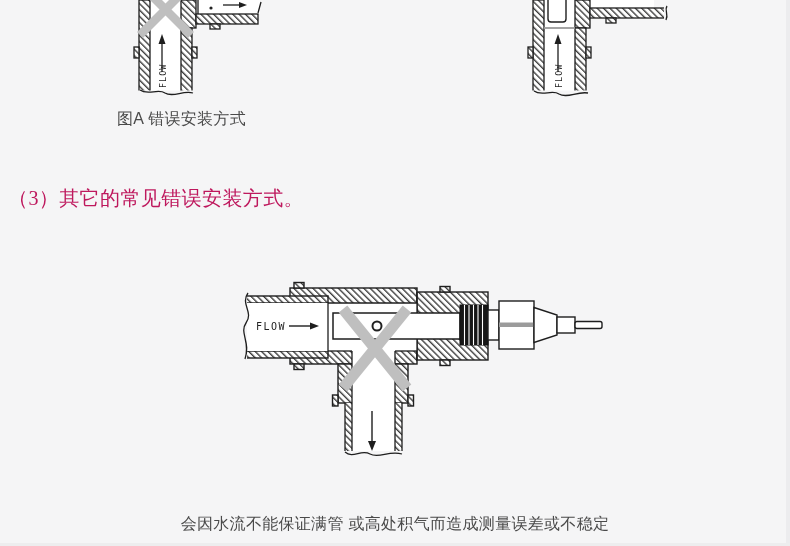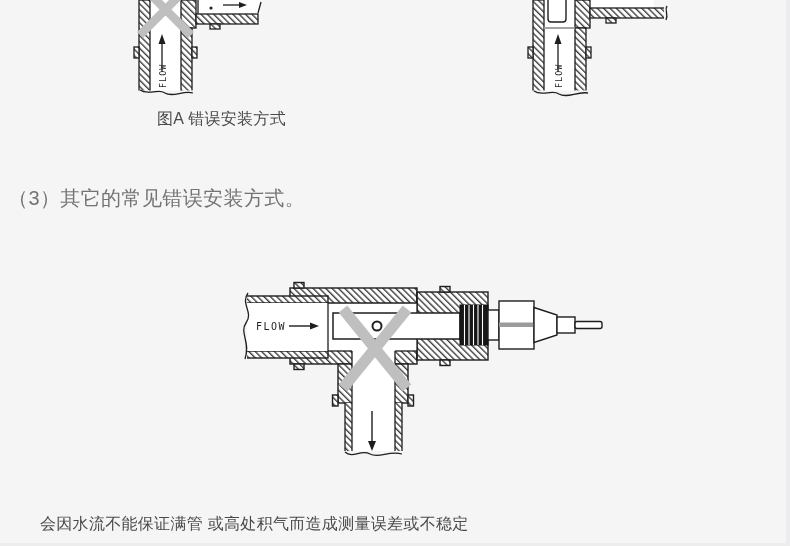--- a/index.html
+++ b/index.html
@@ -4,30 +4,30 @@
 <style>
   html,body{margin:0;padding:0;}
   body{
     width:790px;height:546px;overflow:hidden;
     font-family:"Liberation Sans","DejaVu Sans",sans-serif;
     background:#f5f5f6;
   }
   .page{position:relative;width:790px;height:546px;background:#f5f5f6;}
   .caption{
     position:absolute;color:#4a4a4a;font-size:16px;line-height:22px;
-    white-space:nowrap;letter-spacing:0.3px;margin-left:40px;
+    white-space:nowrap;letter-spacing:0.3px;
   }
   .caption-left{left:117px;top:108px;}
   .caption-right{left:409px;top:108px;}
   .heading{
-    position:absolute;left:8px;top:185px;color:#737373;font-size:20px;
-    line-height:27px;white-space:nowrap;letter-spacing:0.4px;
+    position:absolute;left:8px;top:185px;color:#be185d;font-size:20px;
+    line-height:27px;white-space:nowrap;letter-spacing:0.4px;font-family:Liberation Serif, serif;
   }
   .caption-bottom{
-    position:absolute;left:0;top:513px;width:790px;
+    position:absolute;left:0;top:513px;width:790px;text-align:center;
     color:#4a4a4a;font-size:16px;line-height:22px;letter-spacing:0.3px;
   }
   .fig{position:absolute;}
   .fig-left{left:103px;top:0;}
   .fig-right{left:518px;top:0;}
   .fig-main{left:220px;top:260px;}
   .edge-right{position:absolute;right:0;top:0;width:4px;height:546px;background:#ececee;}
   .edge-bottom{position:absolute;left:0;bottom:0;width:790px;height:3px;background:#ededee;}
   svg text{user-select:none;}
 </style>

